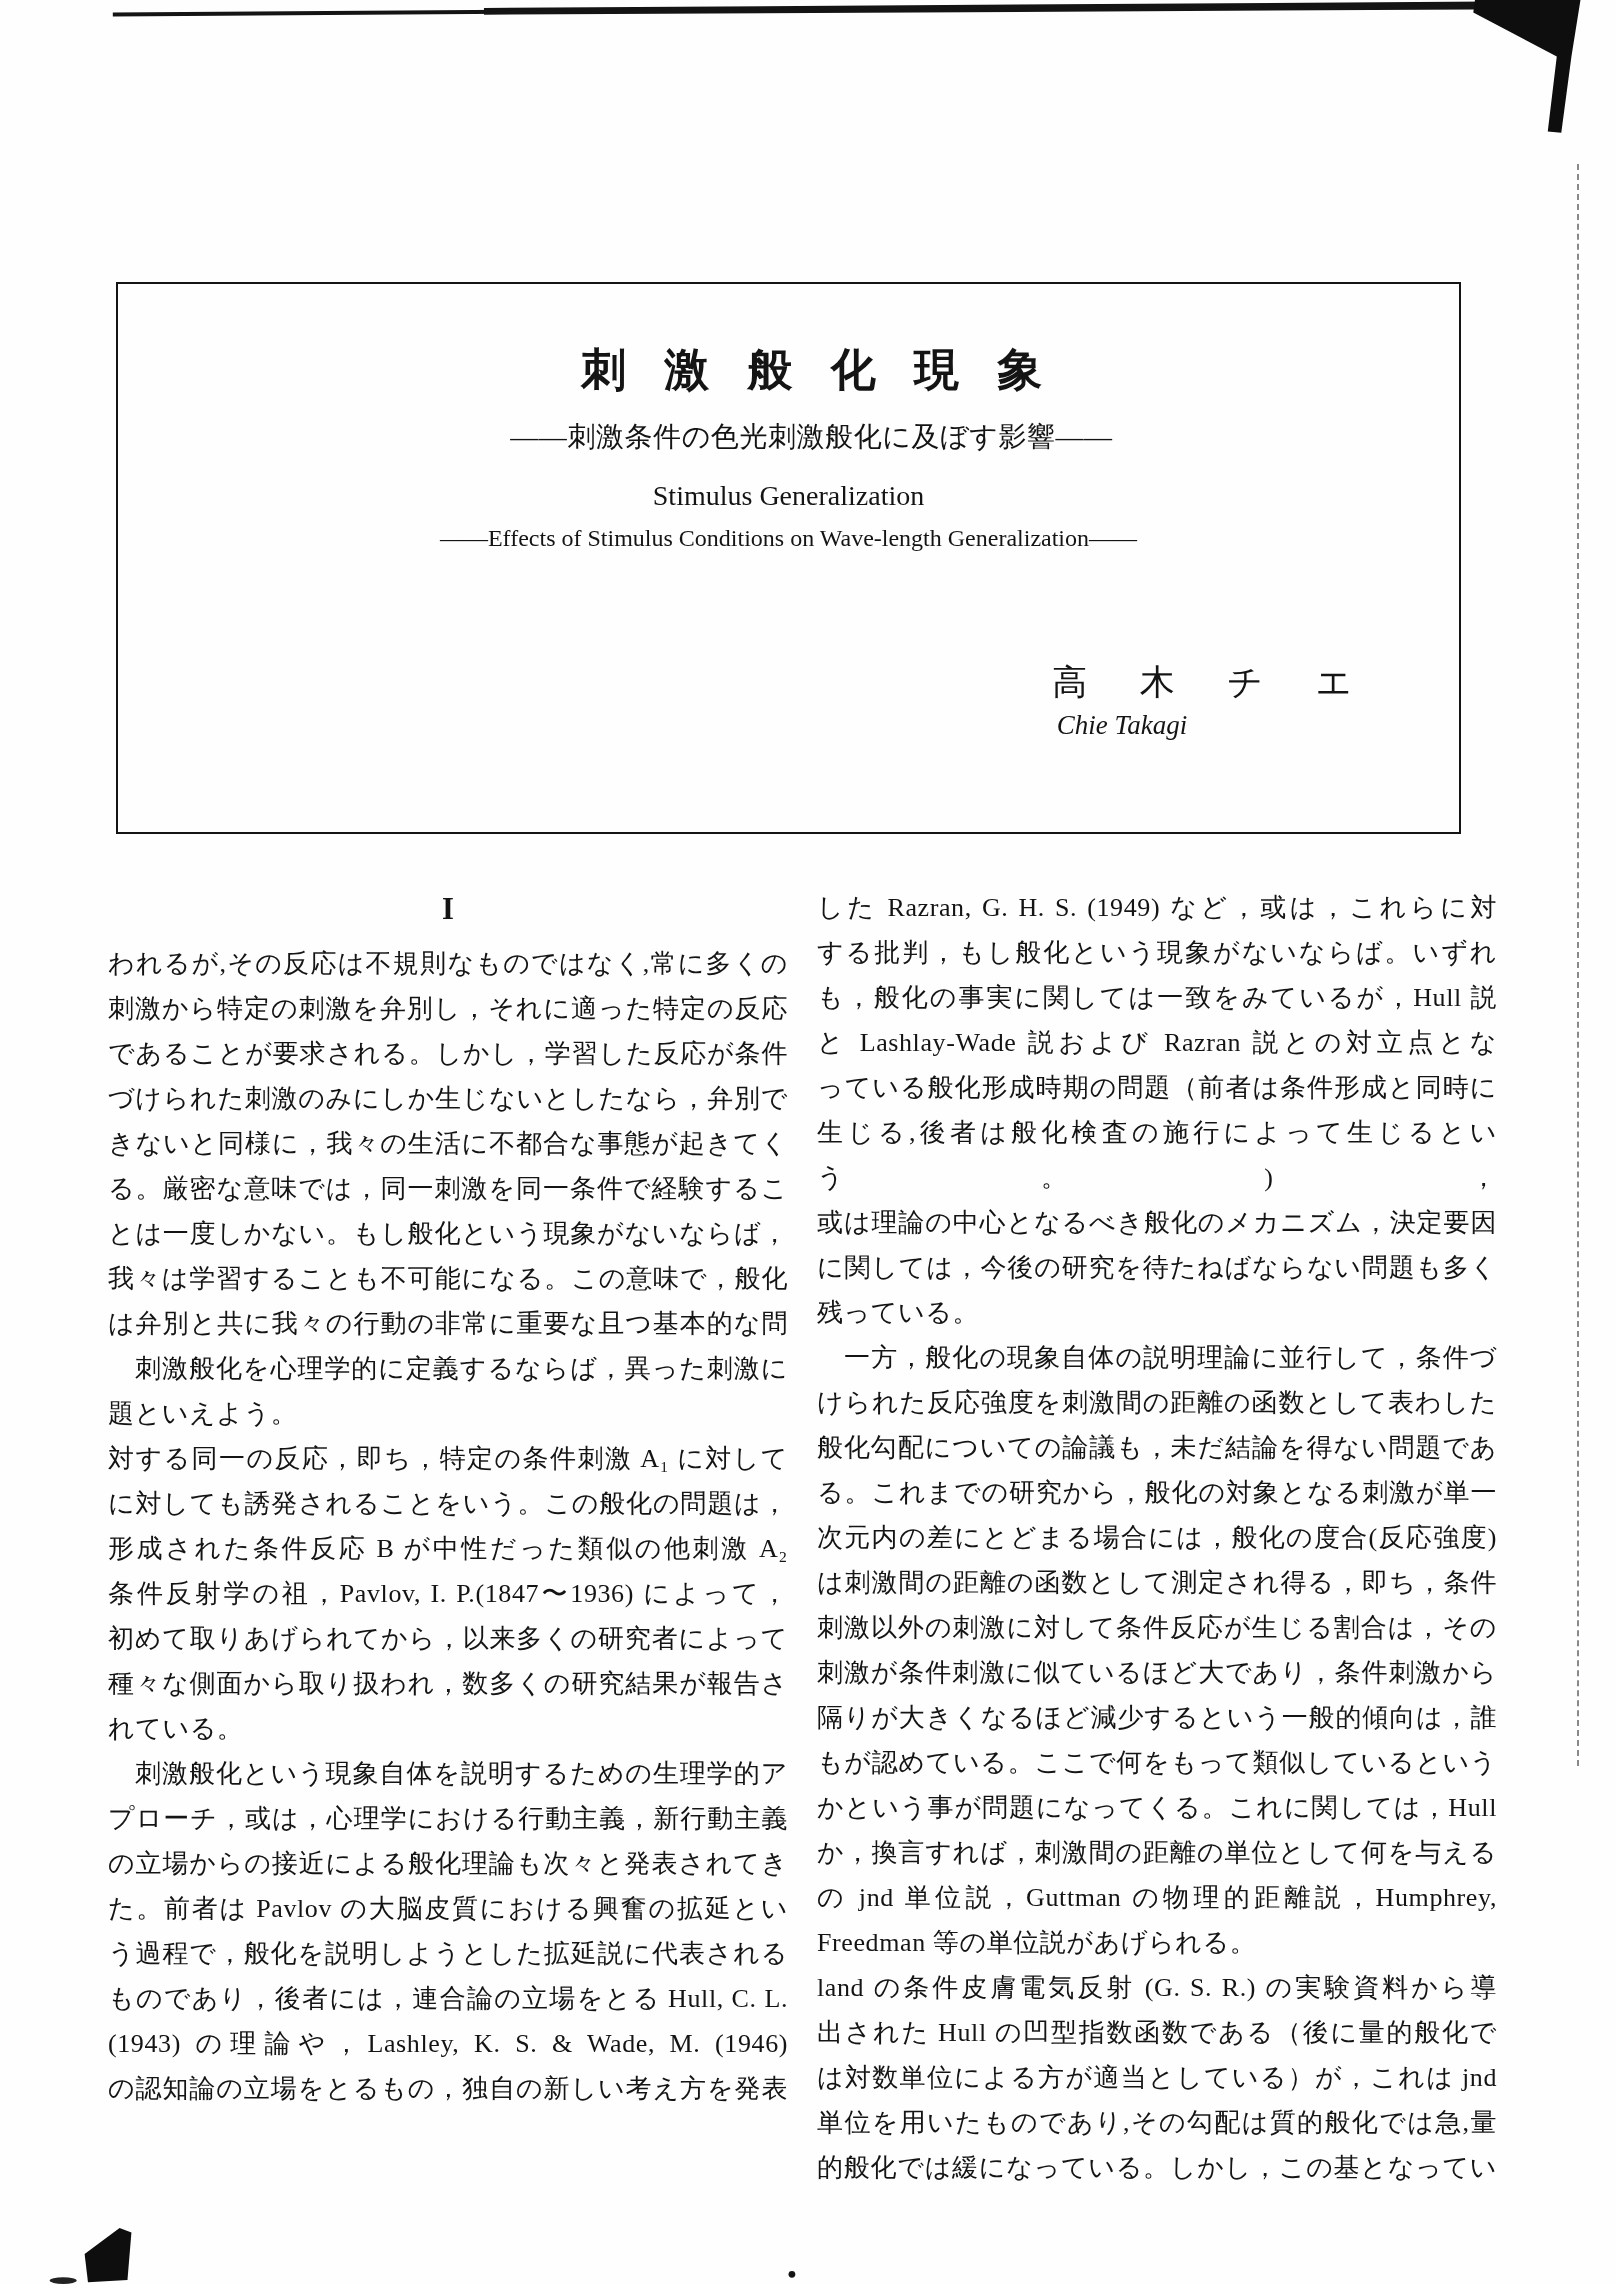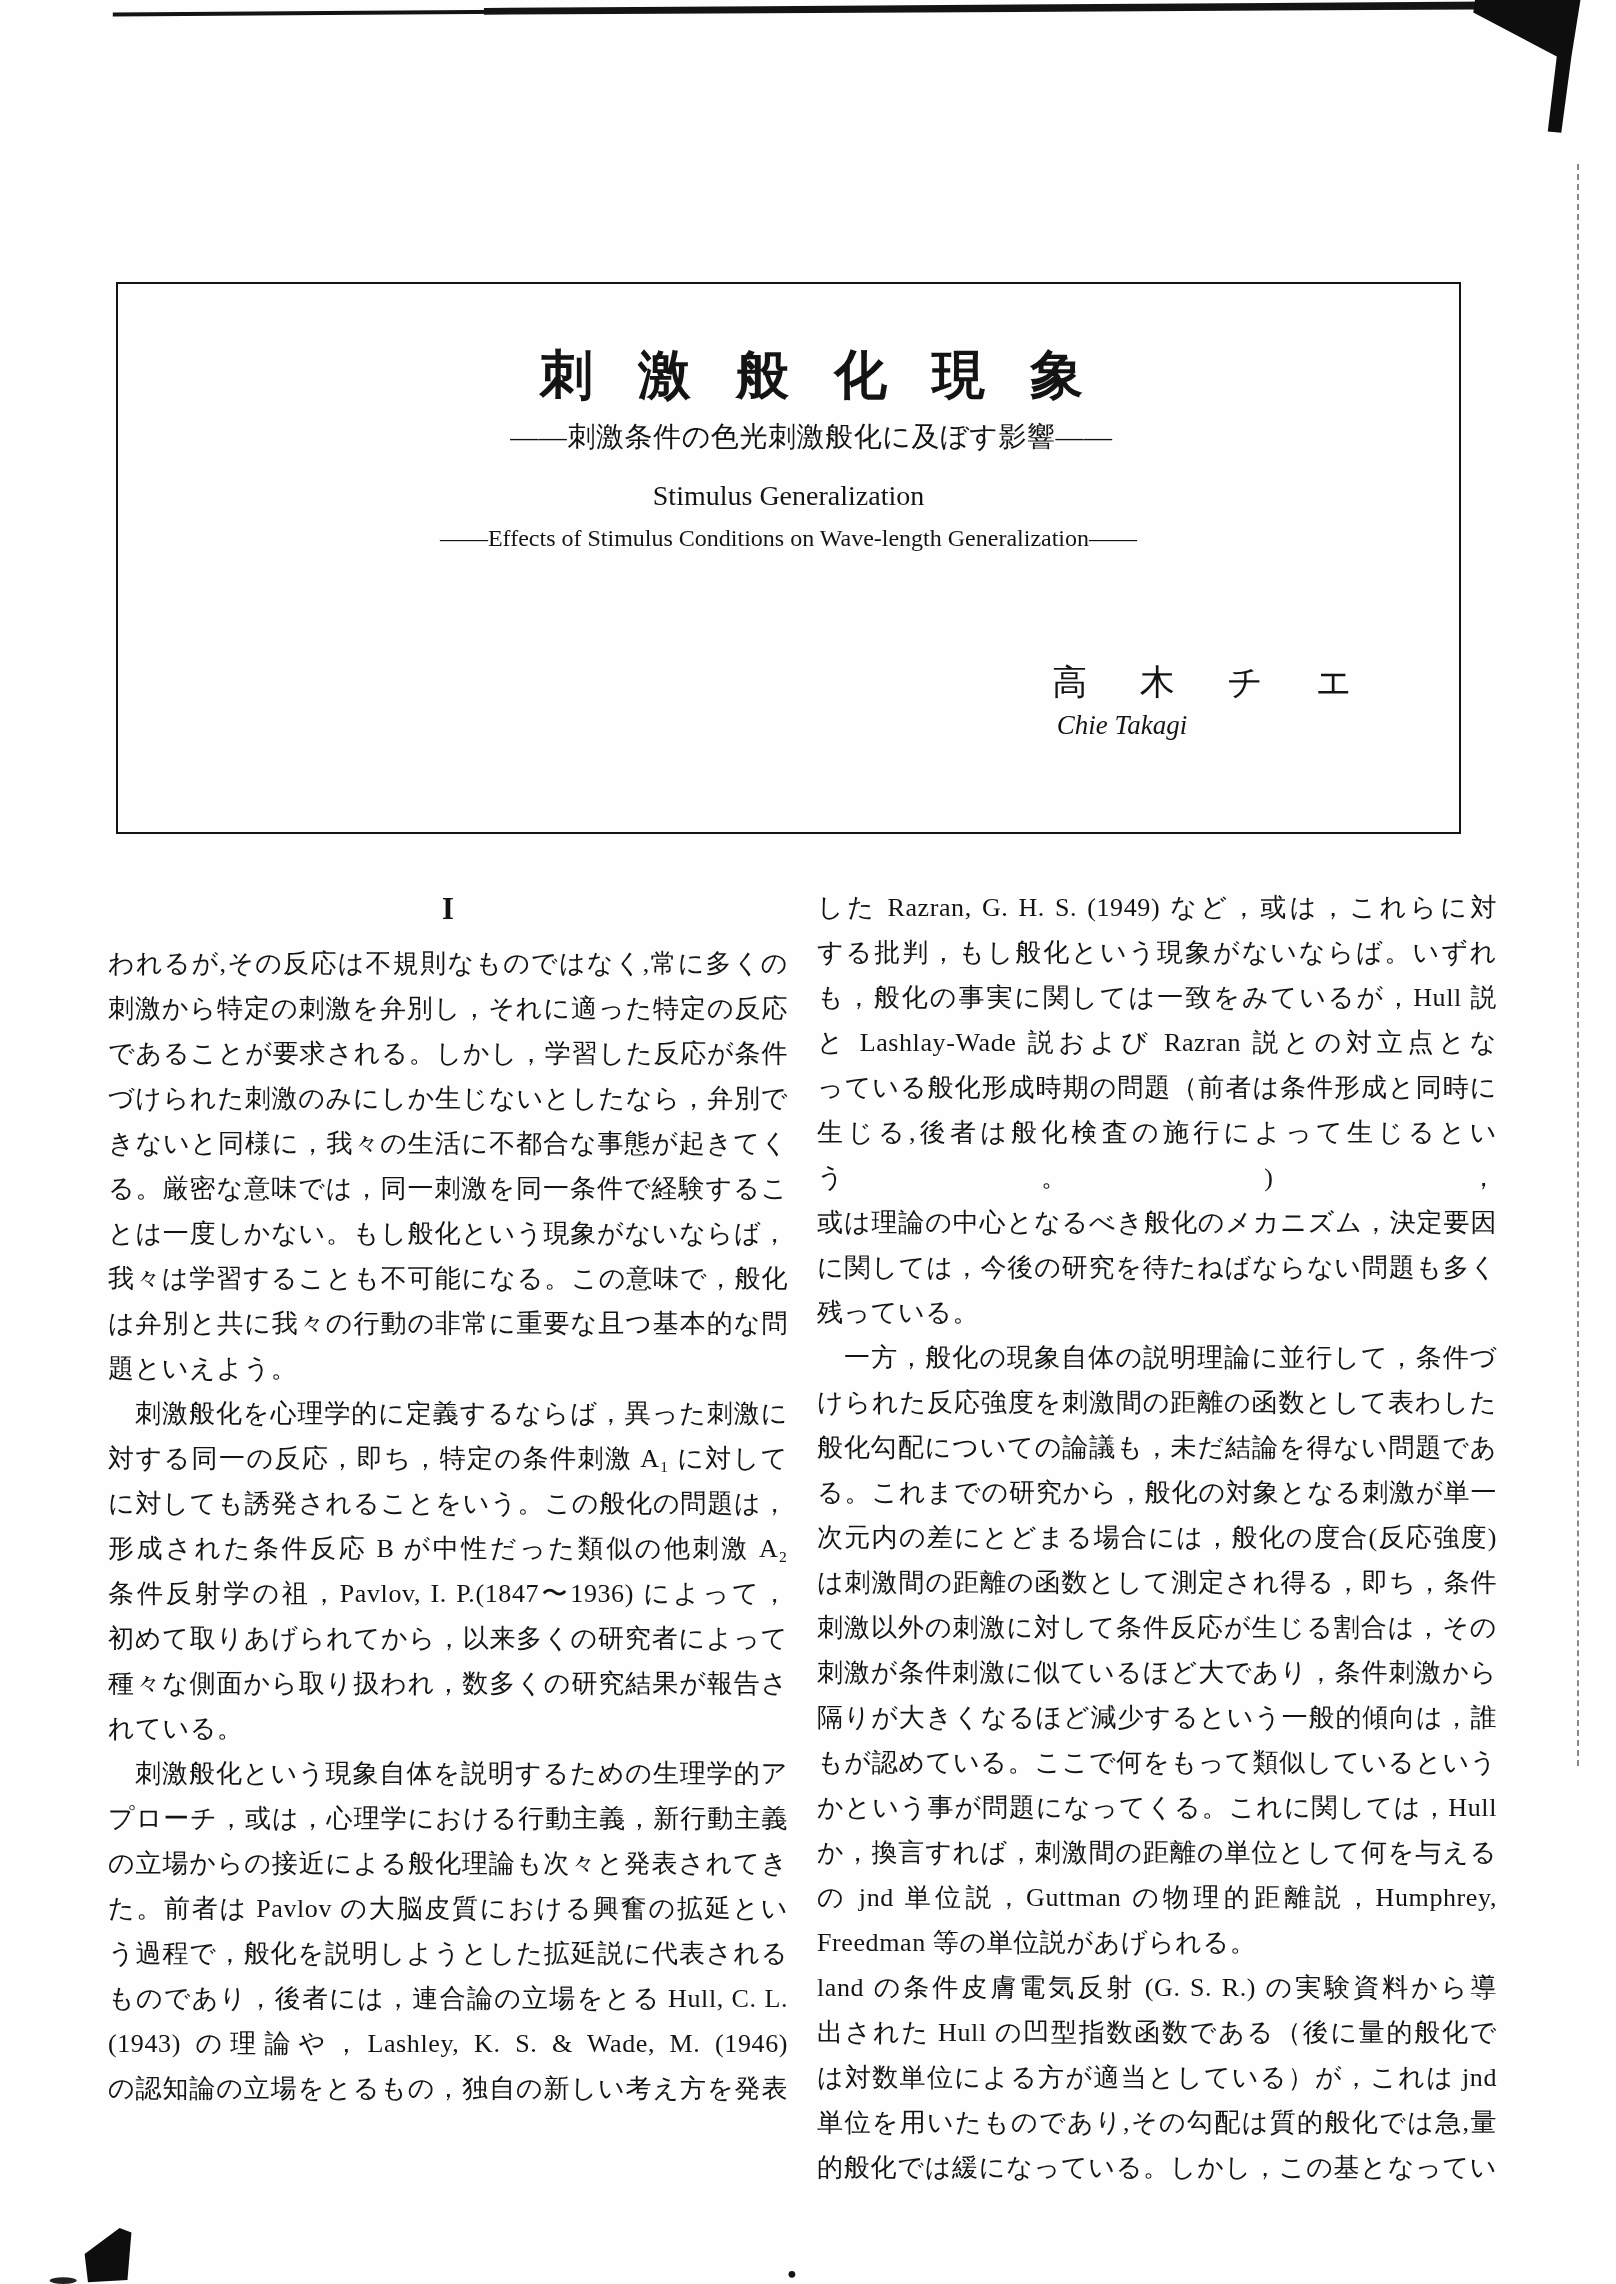--- a/index.html
+++ b/index.html
@@ -14,21 +14,21 @@
   .fold-line {
     position:absolute; left:1577px; top:164px; height:1602px; width:0;
     border-left:2.8px dashed rgba(20,20,20,0.5);
   }
   
   .header-box {
     position:absolute; left:116px; top:282px; width:1345px; height:552px;
     border:2.8px solid var(--ink); box-sizing:border-box;
   }
   .header-box .centered { position:absolute; left:0; right:0; text-align:center; white-space:nowrap; }
-  .title-ja   { top:56px; font-size:53px; font-weight:600; letter-spacing:0.85em; text-indent:0.85em;padding-left:46px; }
+  .title-ja   { top:56px; font-size:45px; font-weight:600; letter-spacing:0.85em; text-indent:0.85em;padding-left:46px; }
   .subtitle-ja{ top:134px; font-size:28px; font-weight:500; letter-spacing:0.02em;padding-left:46px; }
   .title-en   { top:196px; font-size:28px; }
   .subtitle-en{ top:241px; font-size:24px; }
   .author-ja  { position:absolute; left:722px; width:564px; top:375px; text-align:right;
                 font-size:35px; letter-spacing:1.5em; text-indent:1.5em; white-space:nowrap; }
   .author-en  { position:absolute; left:722px; width:564px; top:426px; text-align:center;
                 font-size:27px; font-style:italic; white-space:nowrap; }
   
   .section-heading {
     position:absolute; left:108px; top:892px; width:680px;
@@ -71,22 +71,22 @@
   <div class="column col-left">
       <div class="line">われるが,その反応は不規則なものではなく,常に多くの</div>
       <div class="line">刺激から特定の刺激を弁別し，それに適った特定の反応</div>
       <div class="line">であることが要求される。しかし，学習した反応が条件</div>
       <div class="line">づけられた刺激のみにしか生じないとしたなら，弁別で</div>
       <div class="line">きないと同様に，我々の生活に不都合な事態が起きてく</div>
       <div class="line">る。厳密な意味では，同一刺激を同一条件で経験するこ</div>
       <div class="line">とは一度しかない。もし般化という現象がないならば，</div>
       <div class="line">我々は学習することも不可能になる。この意味で，般化</div>
       <div class="line">は弁別と共に我々の行動の非常に重要な且つ基本的な問</div>
+      <div class="line">　刺激般化を心理学的に定義するならば，異った刺激に</div>
       <div class="line para-end">題といえよう。</div>
-      <div class="line">　刺激般化を心理学的に定義するならば，異った刺激に</div>
       <div class="line">対する同一の反応，即ち，特定の条件刺激 A₁ に対して</div>
       <div class="line">に対しても誘発されることをいう。この般化の問題は，</div>
       <div class="line">形成された条件反応 B が中性だった類似の他刺激 A₂</div>
       <div class="line">条件反射学の祖，Pavlov, I. P.(1847〜1936) によって，</div>
       <div class="line">初めて取りあげられてから，以来多くの研究者によって</div>
       <div class="line">種々な側面から取り扱われ，数多くの研究結果が報告さ</div>
       <div class="line para-end">れている。</div>
       <div class="line">　刺激般化という現象自体を説明するための生理学的ア</div>
       <div class="line">プローチ，或は，心理学における行動主義，新行動主義</div>
       <div class="line">の立場からの接近による般化理論も次々と発表されてき</div>

